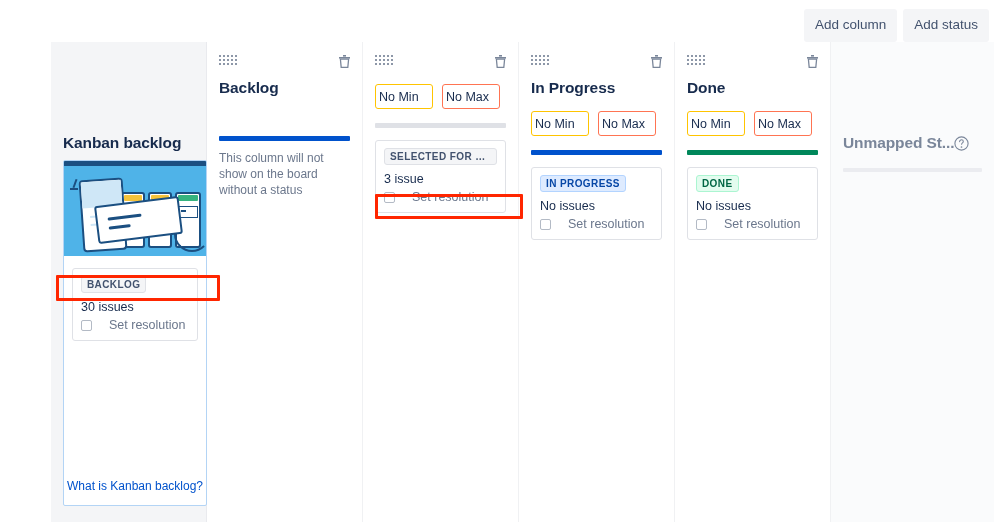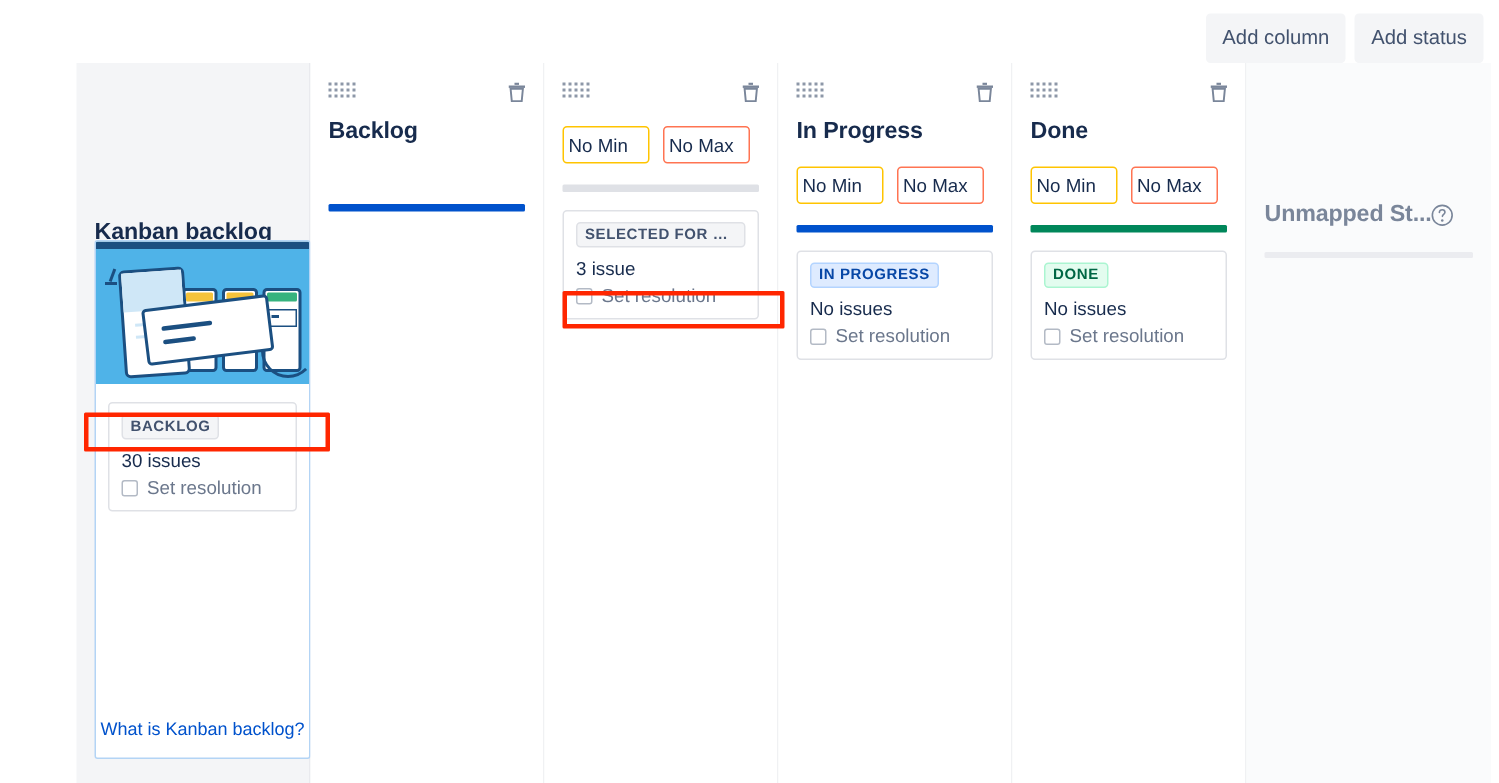--- a/index.html
+++ b/index.html
@@ -45,21 +45,21 @@
   
   .col-backlog-panel {
     width: 156px;
     background: #f4f5f7;
     border-right: 1px solid #e9eaee;
     padding: 0 12px;
   }
   .kb-title {
     font-size: 15.5px; color: #172b4d; font-weight: bold;
     letter-spacing: -0.1px;
-    position: absolute; left: 12px; top: 92px; white-space: nowrap; margin-top: 12px;
+    position: absolute; left: 12px; top: 92px; white-space: nowrap;
   }
   .kb-card {
     position: absolute; left: 12px; top: 118px;
     width: 144px; height: 346px;
     background: #ffffff;
     border: 1px solid #b3d4f5;
     border-radius: 2px;
     overflow: hidden;
   }
   .kb-illu { position: relative; width: 100%; height: 95px; background: #4fb3e8; overflow: hidden; }
@@ -106,21 +106,21 @@
   .lozenge {
     display: inline-block; font-size: 10px; font-weight: bold;
     letter-spacing: 0.4px; padding: 2px 5px; border-radius: 3px;
     max-width: 100%; overflow: hidden; text-overflow: ellipsis; white-space: nowrap;
     vertical-align: top;
   }
   .loz-grey  { background:#f4f5f7; border:1px solid #dfe1e6; color:#42526e; }
   .loz-blue  { background:#deebff; border:1px solid #b3d4ff; color:#0747a6; }
   .loz-green { background:#e3fcef; border:1px solid #abf5d1; color:#006644; }
   .issues-txt { font-size: 12.5px; color: #172b4d; margin-top: 6px; }
-  .set-res { display:flex; align-items:center; gap:6px; margin-top:4px; }
+  .set-res { display:flex; align-items:center; gap:17px; margin-top:4px; }
   .cbx { width:11px; height:11px; border:1px solid #b3bac5; border-radius:2px; background:#fff; flex:0 0 auto; }
   .set-res span { font-size:12.5px; color:#6b778c; }
 
   .kb-link {
     position: absolute; left: 0; right: 0; bottom: 12px;
     text-align: center; font-size: 12px; color: #0052cc; text-decoration: none;
   }
 
   
   .col-std { width: 156px; }
@@ -237,20 +237,21 @@
           <svg width="11" height="13" viewBox="0 0 11 13" aria-hidden="true">
             <rect x="0" y="2" width="11" height="1.6" fill="#7a869a"></rect>
             <rect x="4" y="0" width="3" height="1.6" fill="#7a869a"></rect>
             <path d="M1.4 4.2h8.2l-.8 8.3H2.2z" fill="none" stroke="#7a869a" stroke-width="1.3"></path>
           </svg>
         </span>
       </div>
       <div class="col-name">Backlog</div>
       <div class="col-spacer28"></div>
       <div class="constraint-bar bar-blue"></div>
+      <div class="col-note">This column will not show on the board without a status</div>
     </div>
 
     <div class="col col-std">
       <div class="col-head">
         <span class="drag-handle">
           <i></i>
             <i></i>
             <i></i>
             <i></i>
             <i></i>

